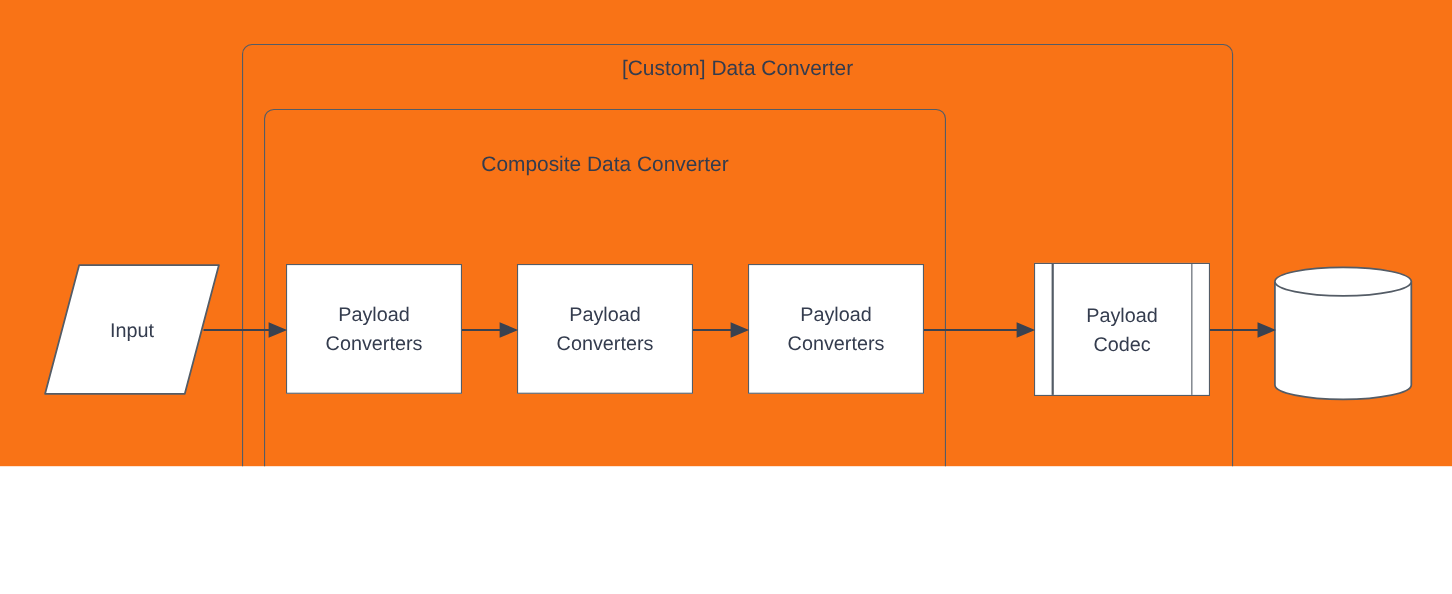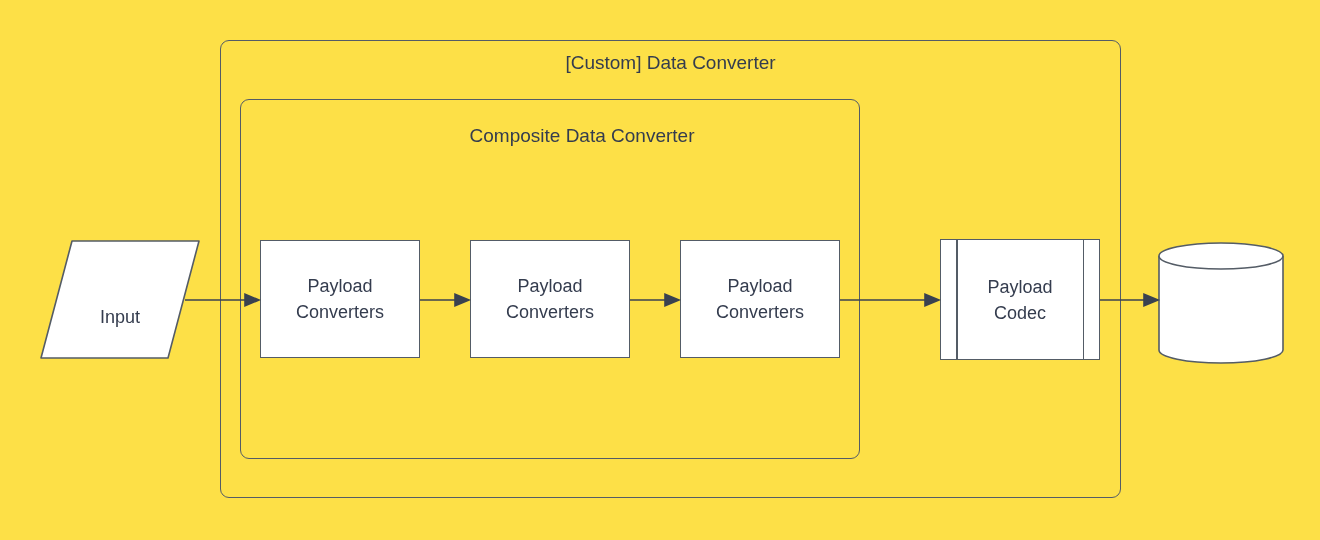--- a/index.html
+++ b/index.html
@@ -4,22 +4,22 @@
 <style>
   html, body {
     margin: 0;
     padding: 0;
     background: #ffffff;
     font-family: "Liberation Sans", sans-serif;
   }
   #canvas {
     position: relative;
     width: 1320px;
-    height: 540px;
-    background: #fde047;
+    height: 424px;
+    background: #f97316;
     overflow: hidden;
     color: #343c4e;
   }
   .group-box {
     position: absolute;
     border: 1.5px solid #545c66;
     border-radius: 9px;
     background: transparent;
     box-sizing: border-box;
   }
@@ -60,41 +60,40 @@
     position: absolute;
     display: flex;
     align-items: center;
     justify-content: center;
     font-size: 18px;
     line-height: 26px;
     text-align: center;
     color: #343c4e;
     white-space: pre-line;
     pointer-events: none;
-    margin-top: 17px;
   }
   #shape-layer {
     position: absolute;
     left: 0;
     top: 0;
     width: 1320px;
     height: 540px;
     pointer-events: none;
   }
 </style>
 </head>
 <body>
 
 <div id="canvas">
 
   <div class="group-box" style="left:220px; top:40px; width:901px; height:458px;"></div>
   <div class="group-title" style="left:220px; top:51px; width:901px;">[Custom] Data Converter</div>
 
   <div class="group-box" style="left:240px; top:99px; width:620px; height:360px;"></div>
-  <div class="group-title" style="left:240px; top:124px; width:620px;margin-left:32px;">Composite Data Converter</div>
+  <div class="group-title" style="left:240px; top:138px; width:620px;">Composite Data Converter</div>
 
   <div class="node-box" style="left:260px; top:240px; width:160px; height:118px;">
     <span class="node-label">Payload
 Converters</span>
   </div>
   <div class="node-box" style="left:470px; top:240px; width:160px; height:118px;">
     <span class="node-label">Payload
 Converters</span>
   </div>
   <div class="node-box" style="left:680px; top:240px; width:160px; height:118px;">

